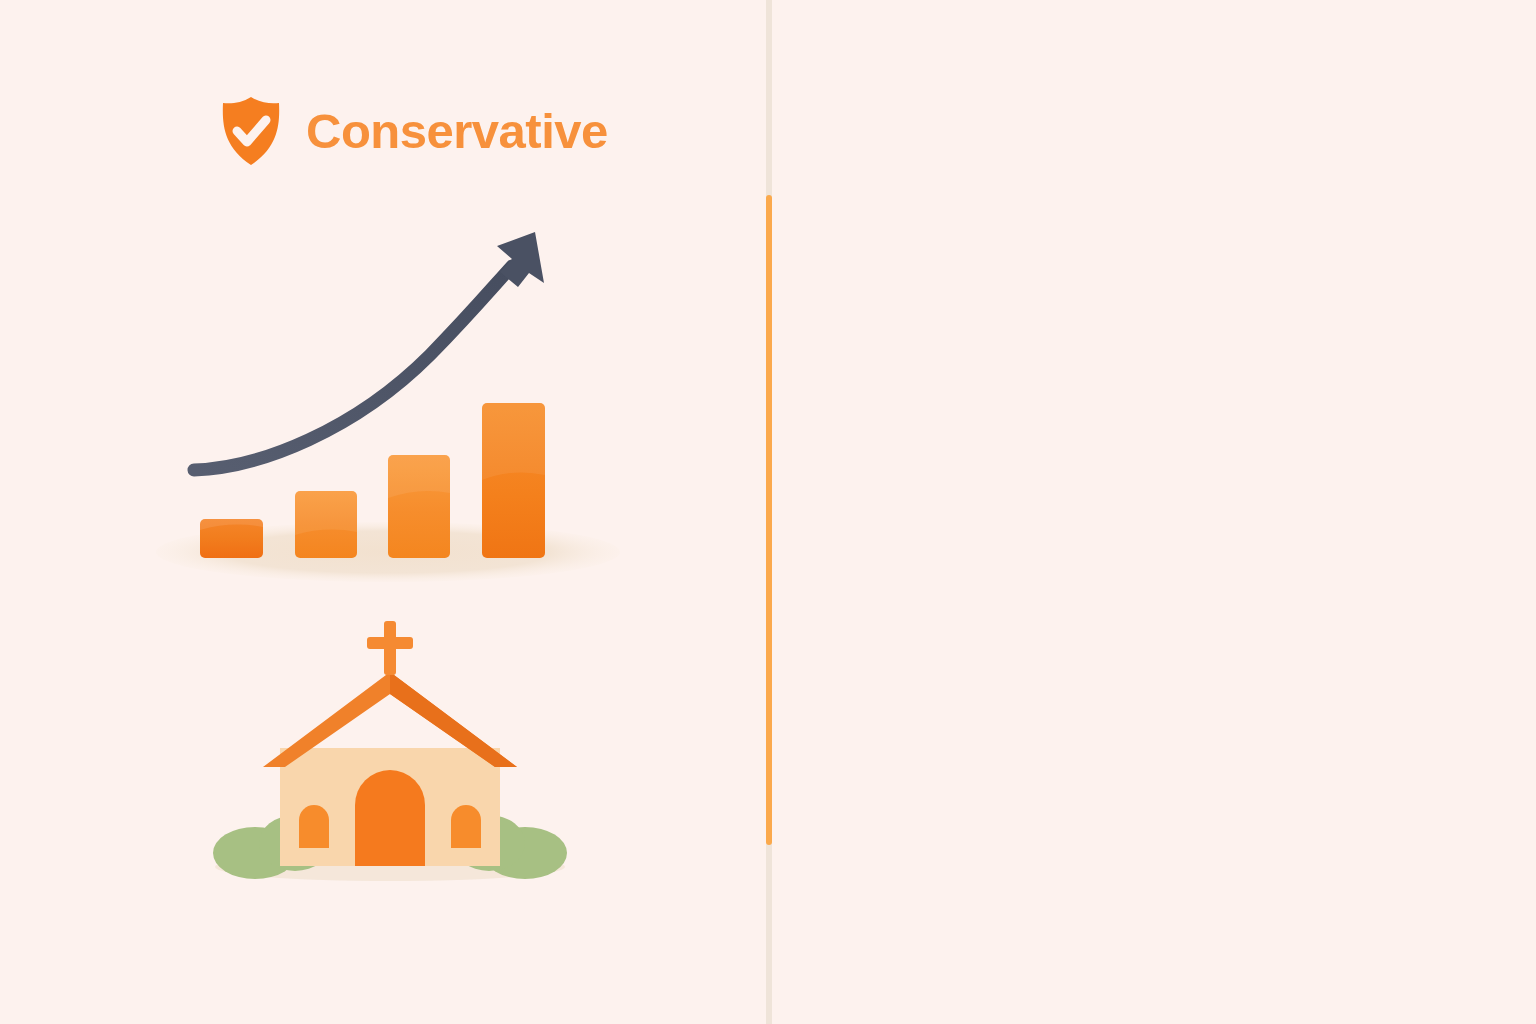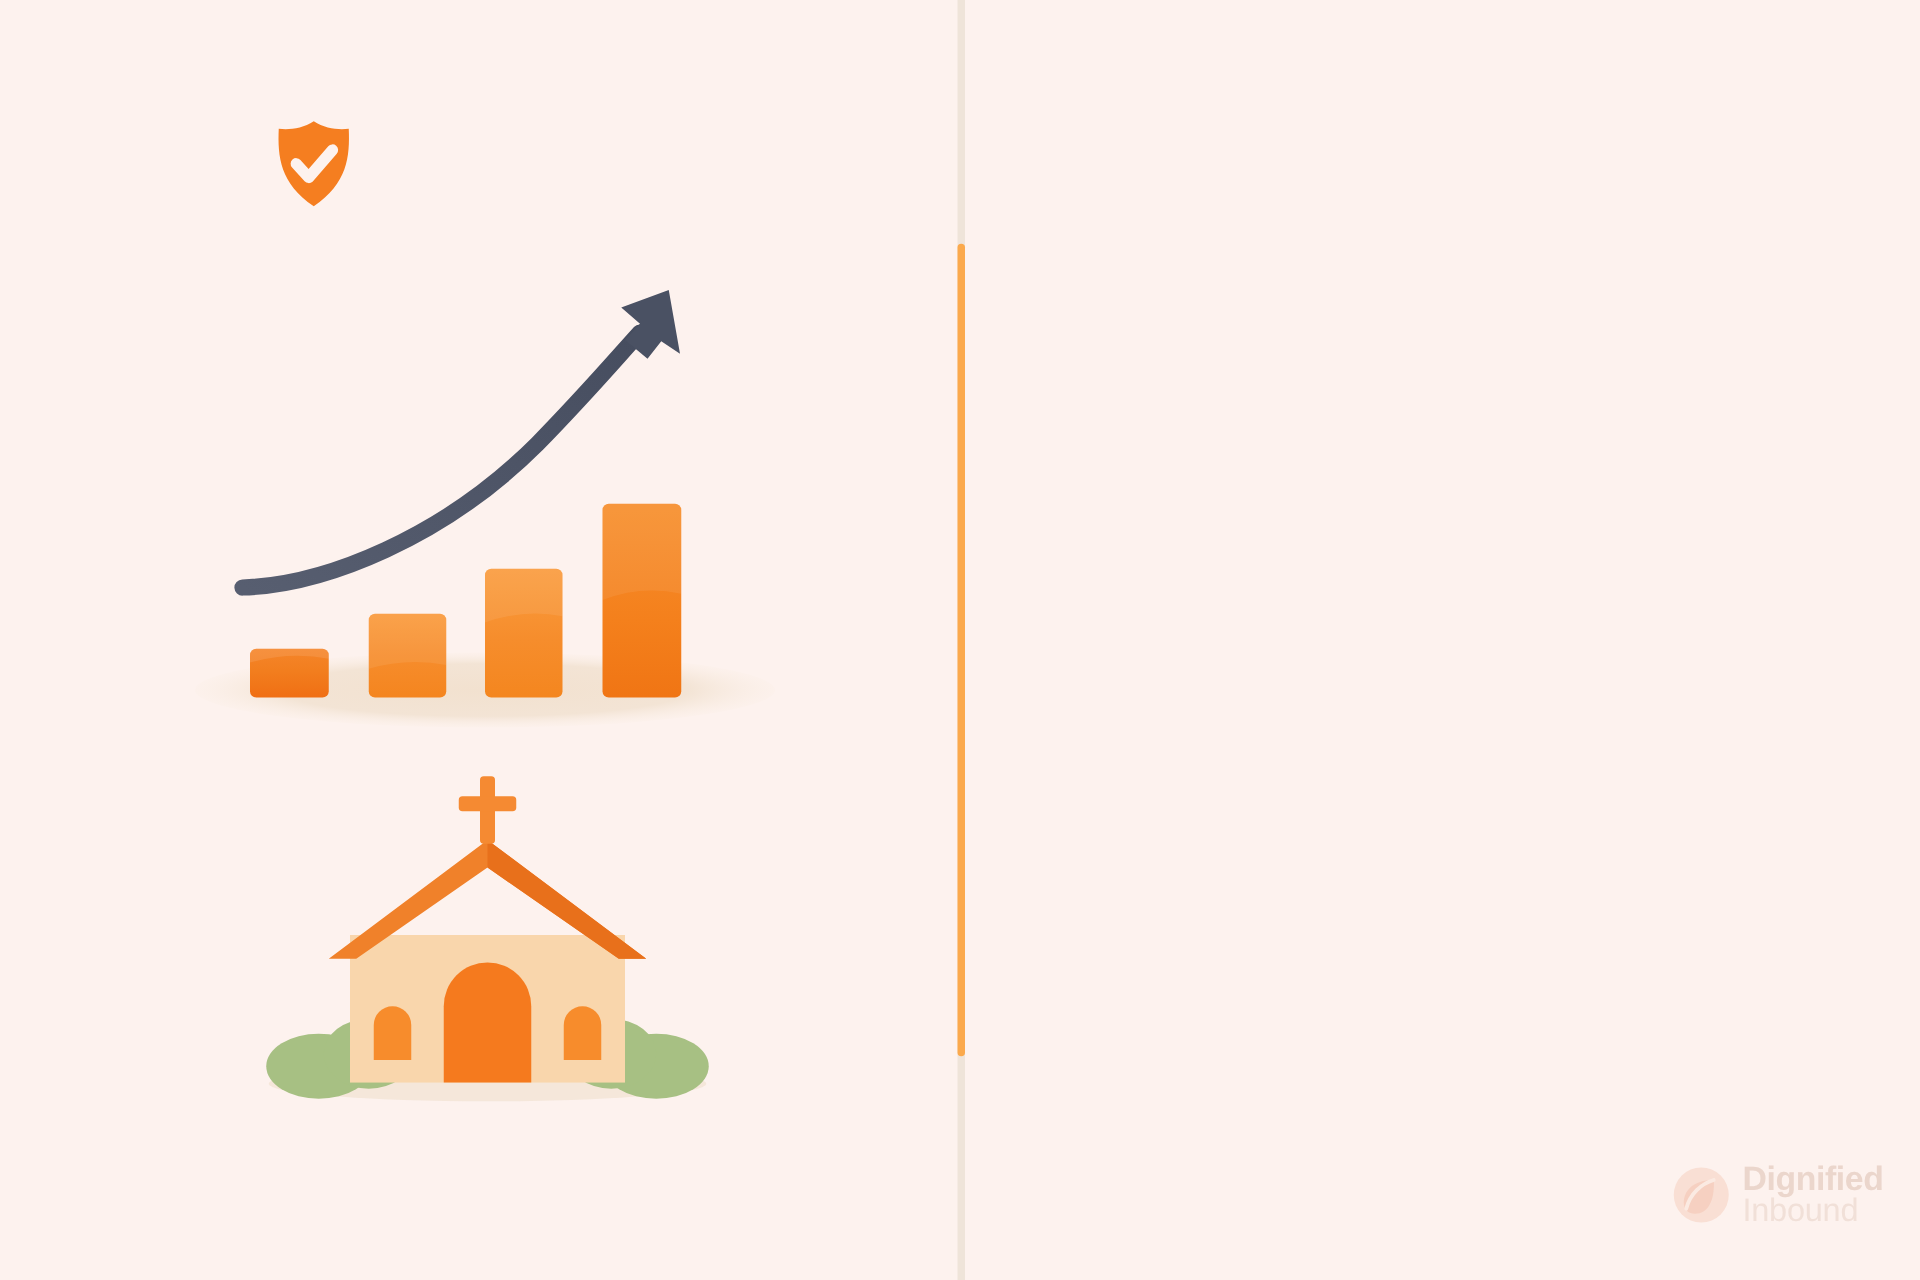--- a/index.html
+++ b/index.html
@@ -119,20 +119,21 @@
 
   <div class="panel panel-left">
 
     <div class="panel-header header-left">
       <div class="header-icon">
         <svg viewBox="0 0 66 72" aria-hidden="true">
           <path d="M33 2 C24 8 13 9 5 8 C4 30 6 52 33 70 C60 52 62 30 61 8 C53 9 42 8 33 2 Z" fill="#F57E20"></path>
           <path d="M19 36 L29 47 L48 25" fill="none" stroke="#FDF2EE" stroke-width="9" stroke-linecap="round" stroke-linejoin="round"></path>
         </svg>
       </div>
+      <div class="header-title">Conservative</div>
     </div>
 
     <div class="chart chart-left">
       <svg viewBox="0 0 560 420" aria-hidden="true">
         <defs>
           <linearGradient id="lb1" x1="0" y1="0" x2="0" y2="1">
             <stop offset="0%" stop-color="#F5852A"></stop>
             <stop offset="45%" stop-color="#F27E1E"></stop>
             <stop offset="100%" stop-color="#F06F14"></stop>
           </linearGradient>
@@ -221,27 +222,14 @@
     
     
 
     
     
   </div>
 
   <div class="divider-base"></div>
   <div class="divider-accent"></div>
 
-  <div class="watermark">
-    <div class="wm-mark">
-      <svg viewBox="0 0 46 46" aria-hidden="true">
-        <circle cx="23" cy="23" r="22" fill="#F9DFD4"></circle>
-        <path d="M33 11 C16 11 9 20 9 29 C9 35 13 38 18 38 C28 38 34 28 33 11 Z" fill="#F6D0C1"></path>
-        <path d="M11 34 C14 22 23 14 33 11" fill="none" stroke="#FBEAE2" stroke-width="3" stroke-linecap="round"></path>
-      </svg>
-    </div>
-    <div class="wm-text">
-      <div class="wm-line1">Dignified</div>
-      <div class="wm-line2">Inbound</div>
-    </div>
-  </div>
 
 </div>
 
 </body></html>

